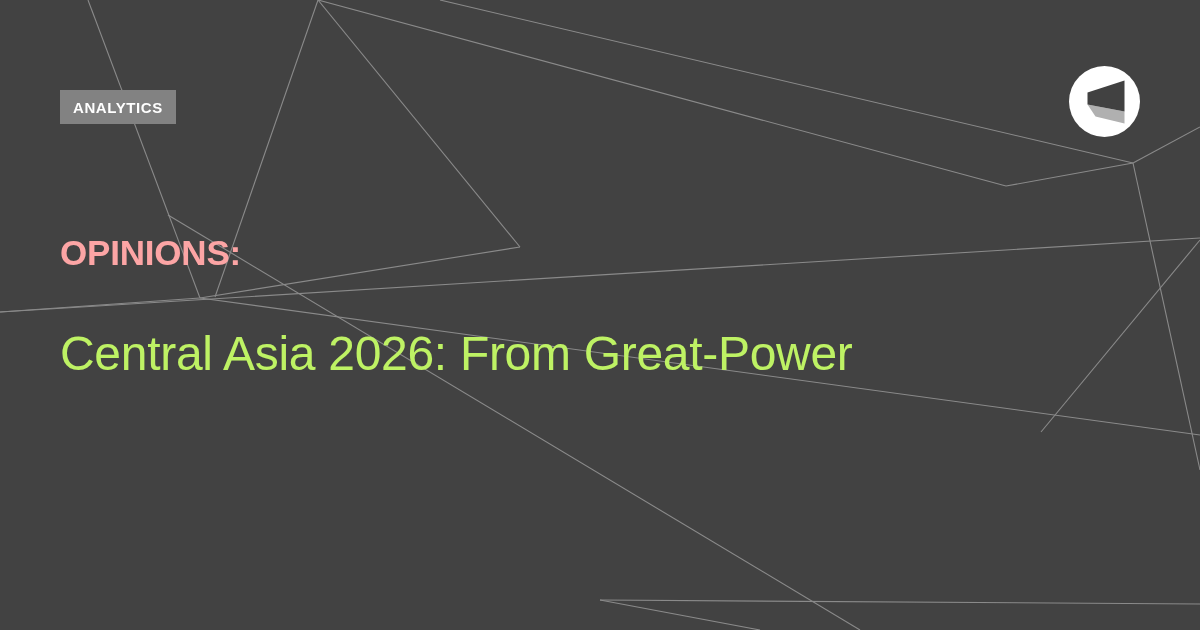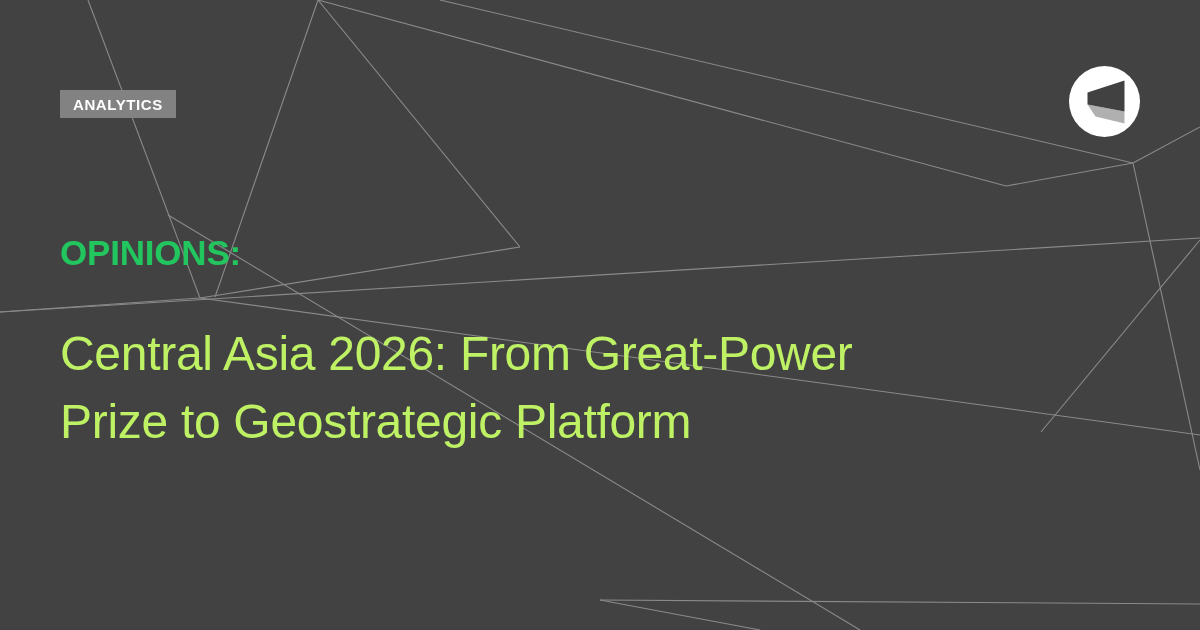--- a/index.html
+++ b/index.html
@@ -29,40 +29,40 @@
     position: absolute;
     left: 0;
     top: 0;
     width: 1200px;
     height: 630px;
   }
   #category-badge {
     position: absolute;
     left: 60px;
     top: 90px;
-    height: 28px;
+    height: 34px;
     box-sizing: border-box;
     padding: 0 13px;
     background: #828282;
     display: flex;
     align-items: center;
   }
   #category-badge .badge-label {
     color: #ffffff;
     font-size: 15px;
     font-weight: bold;
     letter-spacing: 0.6px;
     line-height: 1;
     white-space: nowrap;
   }
   #kicker {
     position: absolute;
     left: 60px;
     top: 235px;
-    color: #22c55e;
+    color: #fca5a5;
     font-size: 35px;
     font-weight: bold;
     letter-spacing: -0.2px;
     line-height: 1;
     white-space: nowrap;
   }
   #headline {
     position: absolute;
     left: 60px;
     top: 320px;
@@ -124,21 +124,20 @@
   <div class="content">
 
     <div id="category-badge">
       <span class="badge-label">ANALYTICS</span>
     </div>
 
     <div id="kicker">OPINIONS:</div>
 
     <div id="headline">
       <span class="headline-line">Central Asia 2026: From Great-Power</span>
-      <span class="headline-line">Prize to Geostrategic Platform</span>
     </div>
 
     <div id="site-logo">
       <svg viewBox="0 0 71 71" aria-hidden="true">
         <circle cx="35.5" cy="35.5" r="35.5" fill="#ffffff"></circle>
 
         <polygon points="18.5,38.5 55.5,45.5 55.5,57.5 26.5,50.5" fill="#b0b0b0"></polygon>
 
         <polygon points="18.5,26.5 55.5,14.5 55.5,45.5 18.5,38.5" fill="#414141"></polygon>
       </svg>

